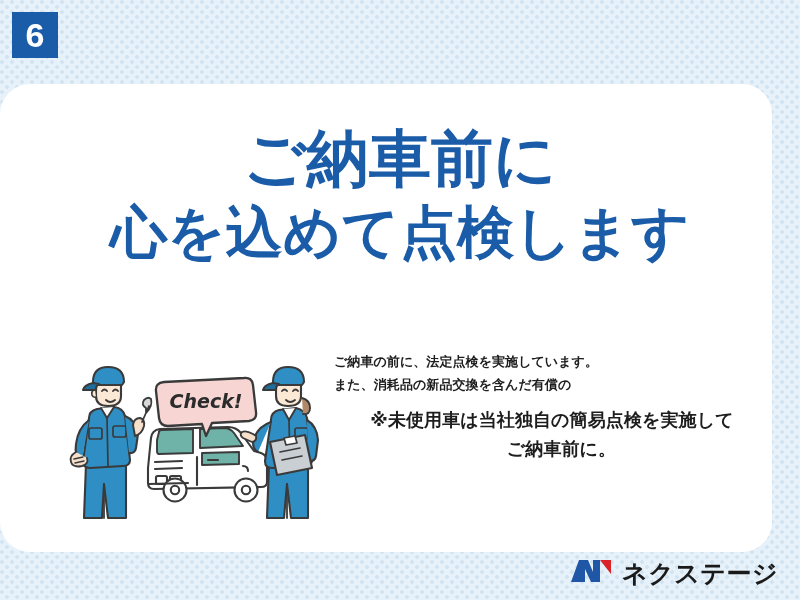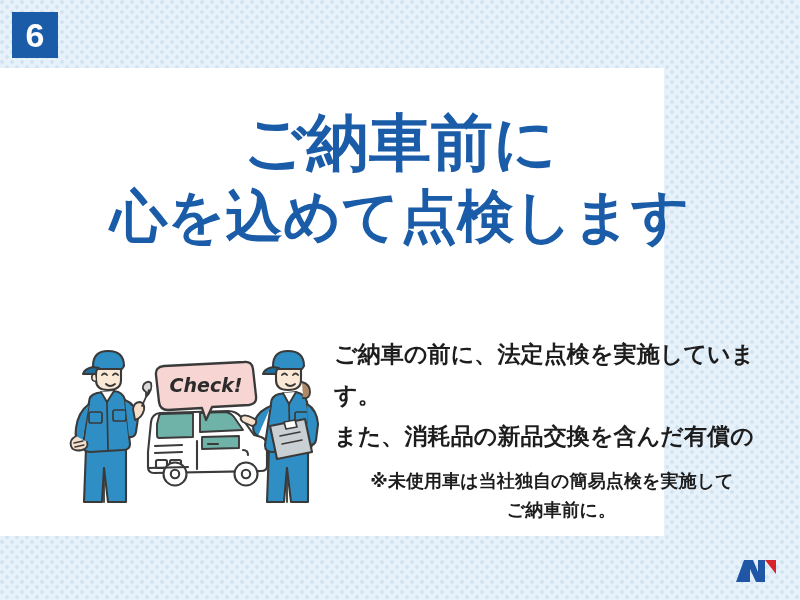--- a/index.html
+++ b/index.html
@@ -43,24 +43,25 @@
     font-size: 34px;
     font-weight: bold;
     line-height: 1;
     letter-spacing: 0;
   }
 
   
   .card {
     position: absolute;
     left: 0;
-    top: 68px;
-    width: 664px;
+    top: 84px;
+    width: 772px;
     height: 468px;
     background: #ffffff;
+    border-radius: 30px;
   }
 
   
   .headline {
     position: absolute;
     left: 0;
     top: 40px;
     width: 800px;
     text-align: center;
     color: #1a5ca8;
@@ -81,21 +82,21 @@
   
   .body-col {
     position: absolute;
     left: 334px;
     top: 266px;
     width: 436px;
     color: #1d1d1d;
   }
   .body-col p {
     margin: 0;
-    font-size: 23px;
+    font-size: 13px;
     line-height: 1.78;
     letter-spacing: 0.005em;
     font-weight: bold;
   }
   .note {
     margin-top: 10px !important;
     font-size: 18px !important;
     line-height: 1.62 !important;
     text-indent: 0;
     padding-left: 0;
@@ -271,15 +272,16 @@
     </div>
   </div>
 
   <div class="logo">
     <span class="logo-mark">
       <svg width="44" height="26" viewBox="0 0 44 26" aria-hidden="true">
         <path d="M2 24 L10 2 L19 2 L24 14 L24 2 L31 2 L31 24 L22 24 L16 11 L16 24 Z" fill="#1f56a5"></path>
         <path d="M31 2 L42 2 L42 16 Z" fill="#d8232a"></path>
       </svg>
     </span>
+    <span class="logo-text">ネクステージ</span>
   </div>
 
 </div>
 
 </body></html>

